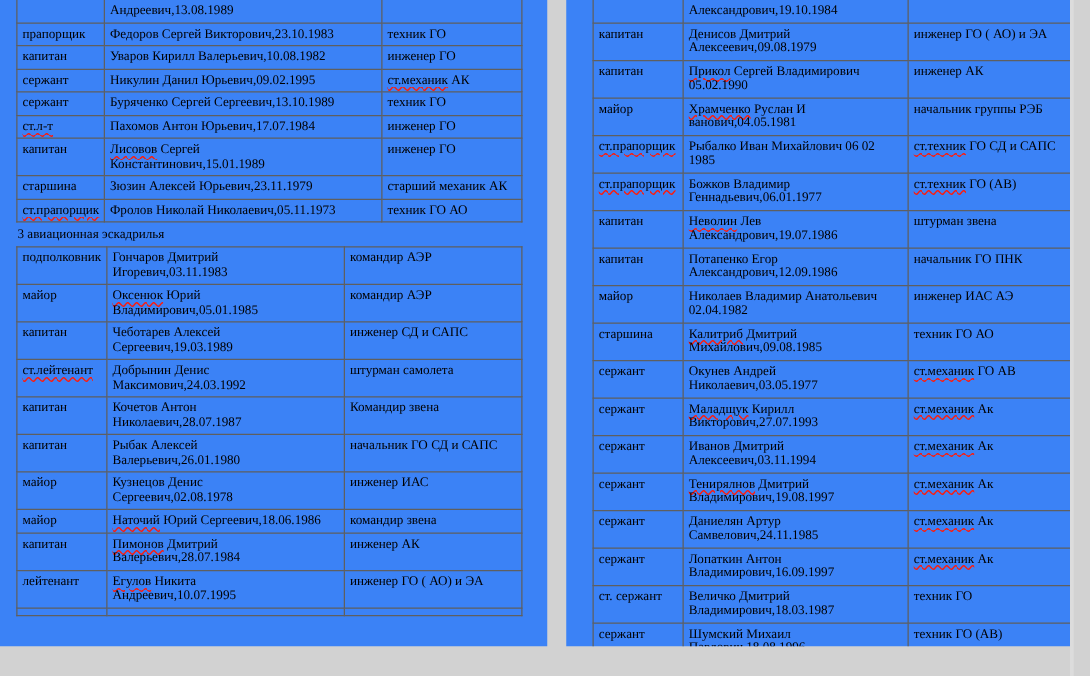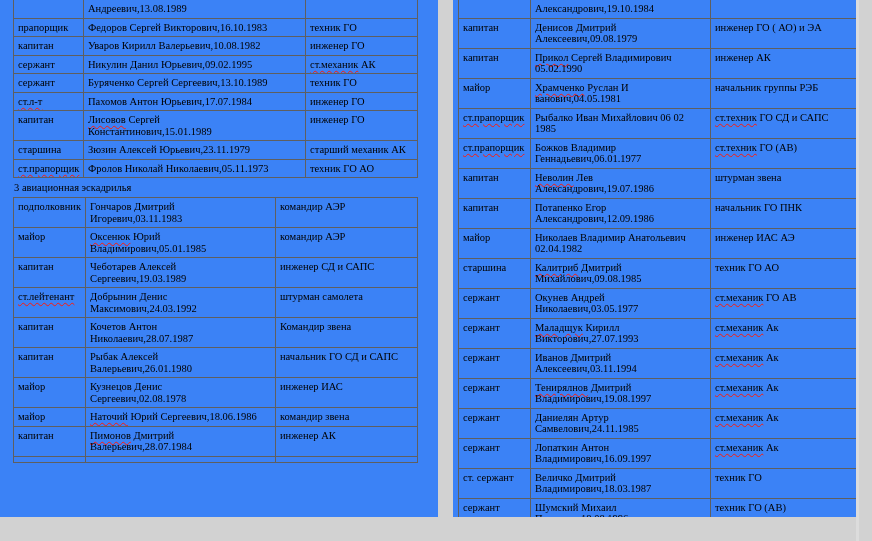--- a/index.html
+++ b/index.html
@@ -5,21 +5,21 @@
   html,body{margin:0;padding:0;}
   body{
     width:872px;height:541px;overflow:hidden;
     background:#d2d2d2;
     font-family:"Liberation Serif", serif;
     display:flex;flex-direction:row;
   }
   .page{background:#3b82f6;height:517px;overflow:hidden;box-sizing:border-box;}
   .page-left{width:438px;padding-left:13px;}
   .page-gap{width:15px;height:541px;background:#d2d2d2;flex:0 0 auto;}
-  .page-right{width:403px;padding-left:5px;}
+  .page-right{width:403px;padding-left:21px;}
   .edge-strip{width:3px;height:541px;background:#dcdcdc;flex:0 0 auto;}
 
   table.doc-table{border-collapse:collapse;table-layout:fixed;}
   table.t1{width:404px;}
   table.t2{width:404px;}
   table.t3{width:402px;}
   .doc-table td{
     border:1px solid #5f5f5f;
     padding:3px 4px;
     font-size:10.5px;
@@ -54,21 +54,21 @@
         <col style="width:112px">
       </colgroup>
     <tbody>
         <tr class="cut-top">
           <td></td>
           <td>Андреевич,13.08.1989</td>
           <td></td>
         </tr>
         <tr>
           <td>прапорщик</td>
-          <td>Федоров Сергей Викторович,16.10.1983</td>
+          <td>Федоров Сергей Викторович,23.10.1983</td>
           <td>техник ГО</td>
         </tr>
         <tr>
           <td>капитан</td>
           <td>Уваров Кирилл Валерьевич,10.08.1982</td>
           <td>инженер ГО</td>
         </tr>
         <tr>
           <td>сержант</td>
           <td>Никулин Данил Юрьевич,09.02.1995</td>
@@ -156,20 +156,26 @@
           <td>майор</td>
           <td><span class="misspell">Наточий</span> Юрий Сергеевич,18.06.1986</td>
           <td>командир звена</td>
         </tr>
         <tr>
           <td>капитан</td>
           <td><span class="misspell">Пимонов</span> Дмитрий
 Валерьевич,28.07.1984</td>
           <td>инженер АК</td>
         </tr>
+        <tr>
+          <td>лейтенант</td>
+          <td><span class="misspell">Егулов</span> Никита
+Андреевич,10.07.1995</td>
+          <td>инженер ГО ( АО) и ЭА</td>
+        </tr>
         <tr class="sliver">
           <td></td>
           <td></td>
           <td></td>
         </tr>
       </tbody>
   </table>
 </div>
 
 <div class="page-gap"></div>

